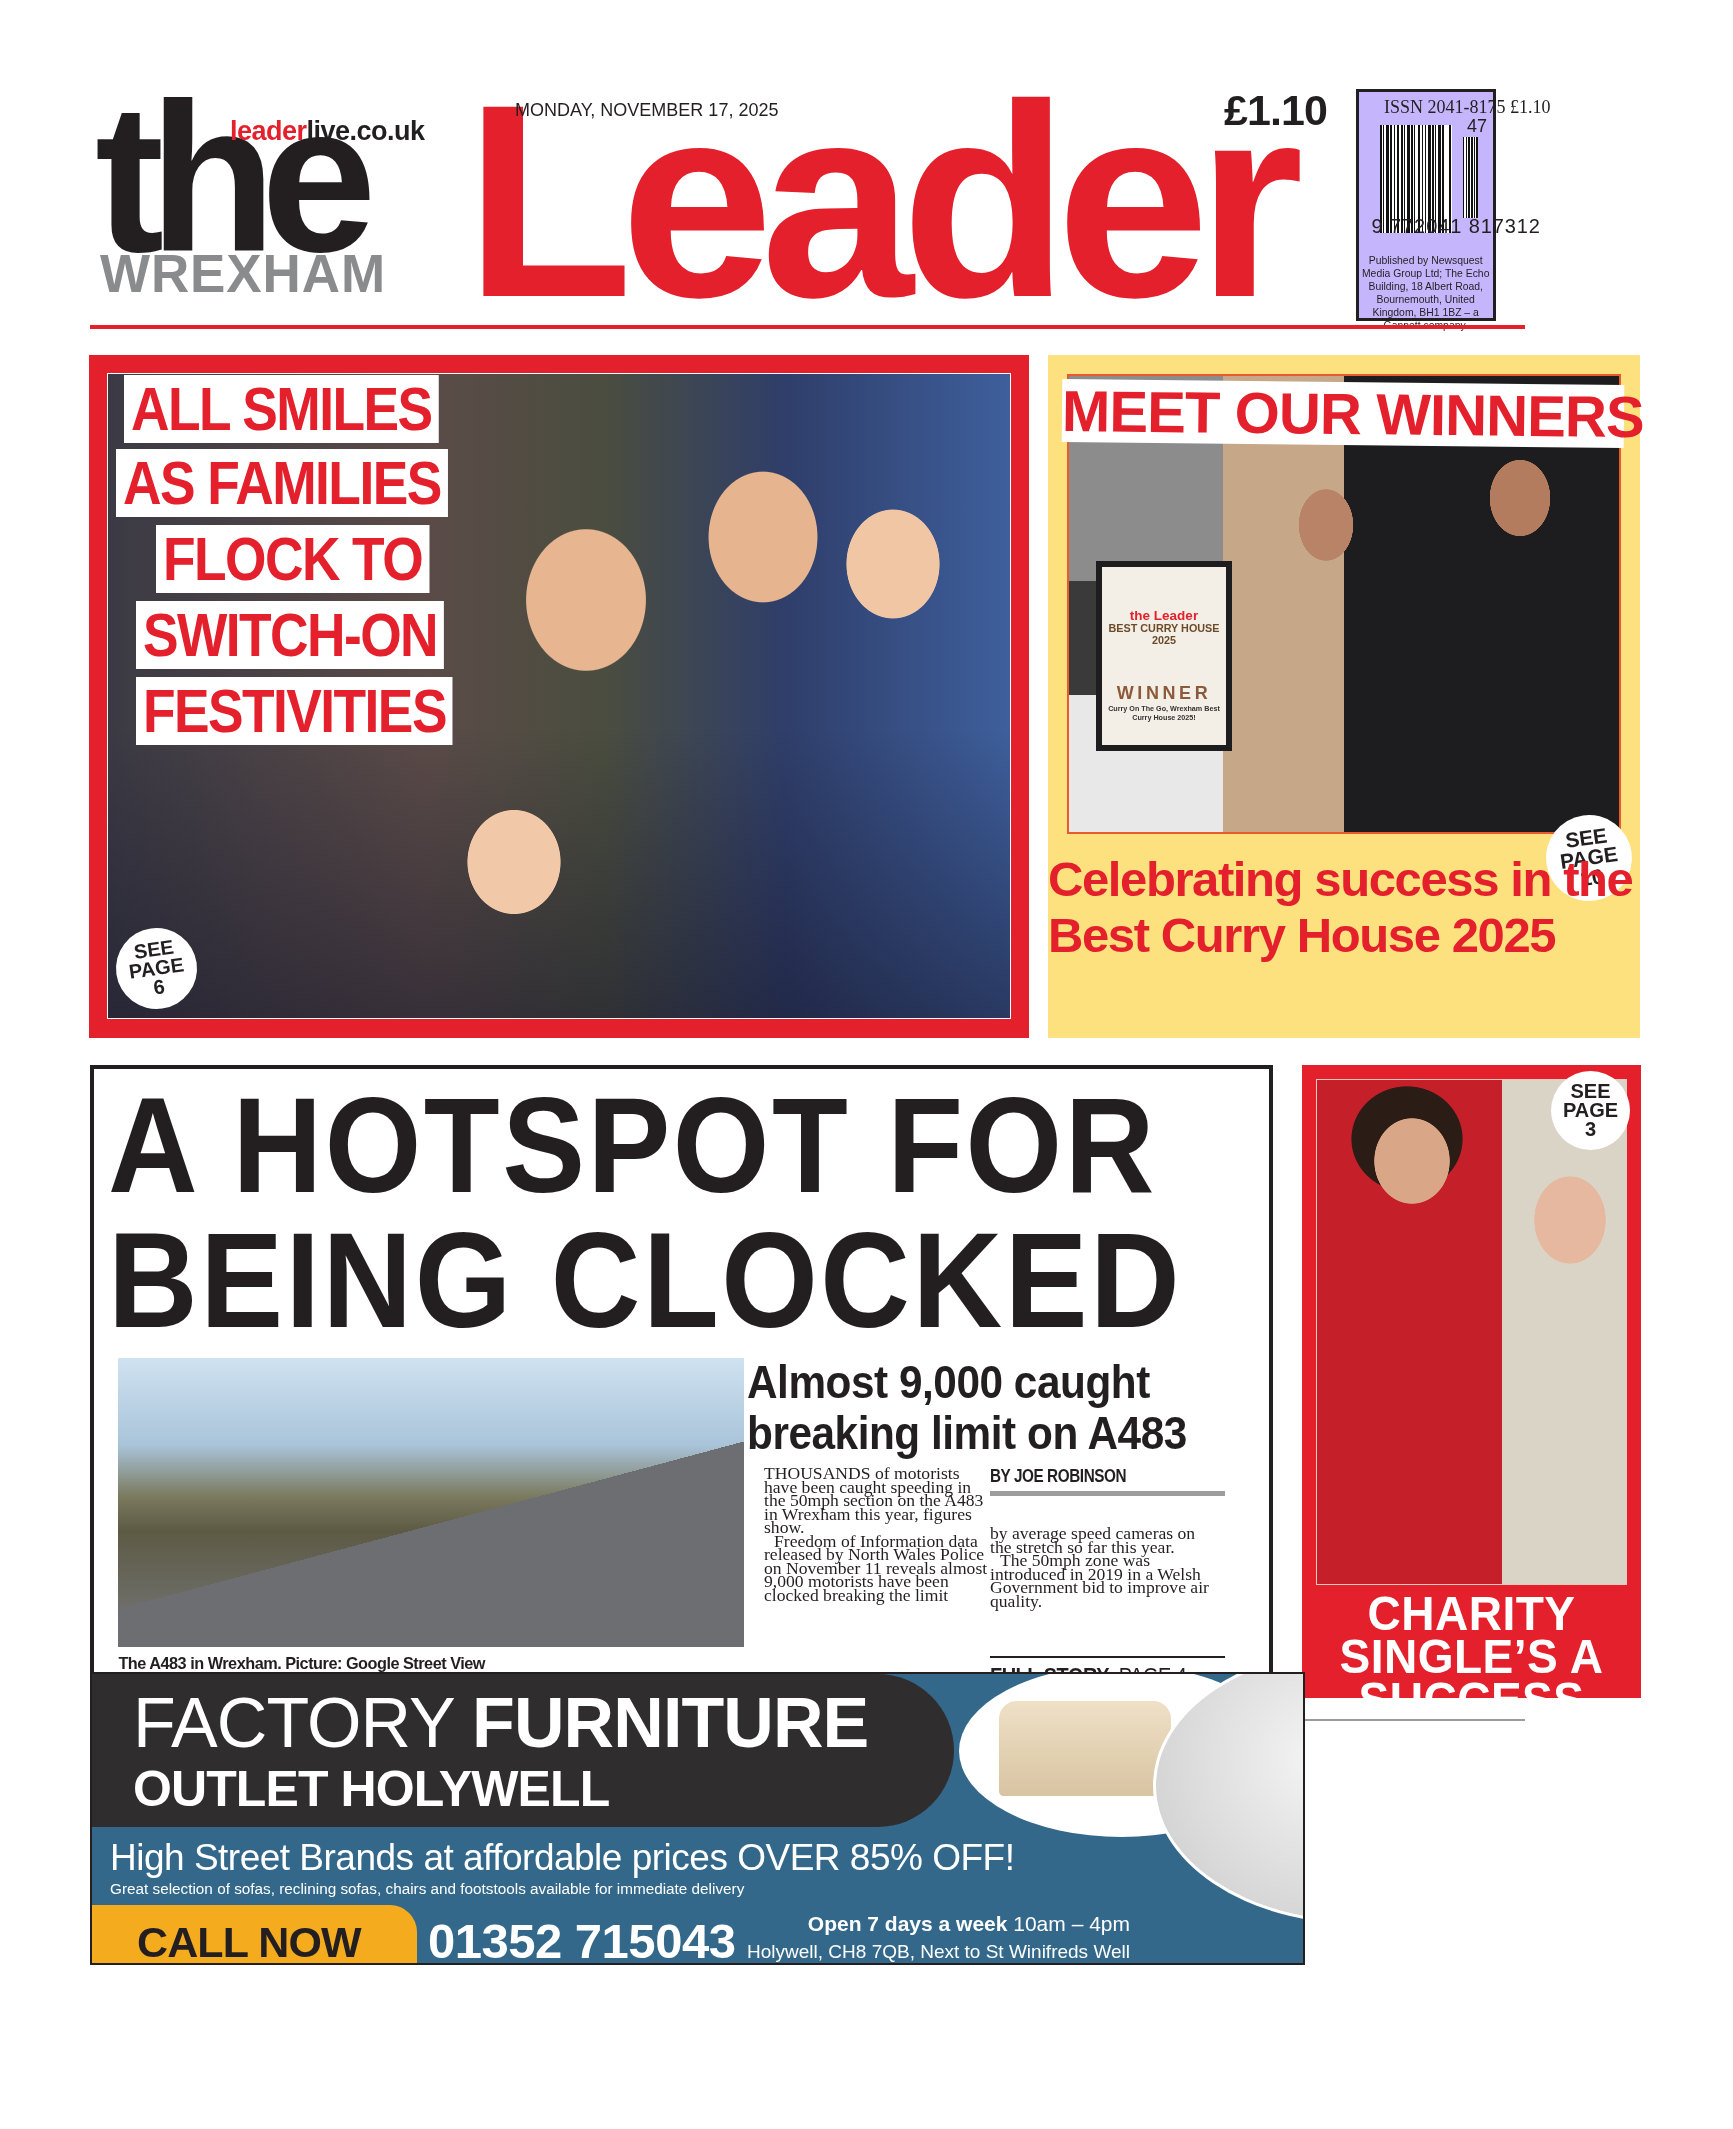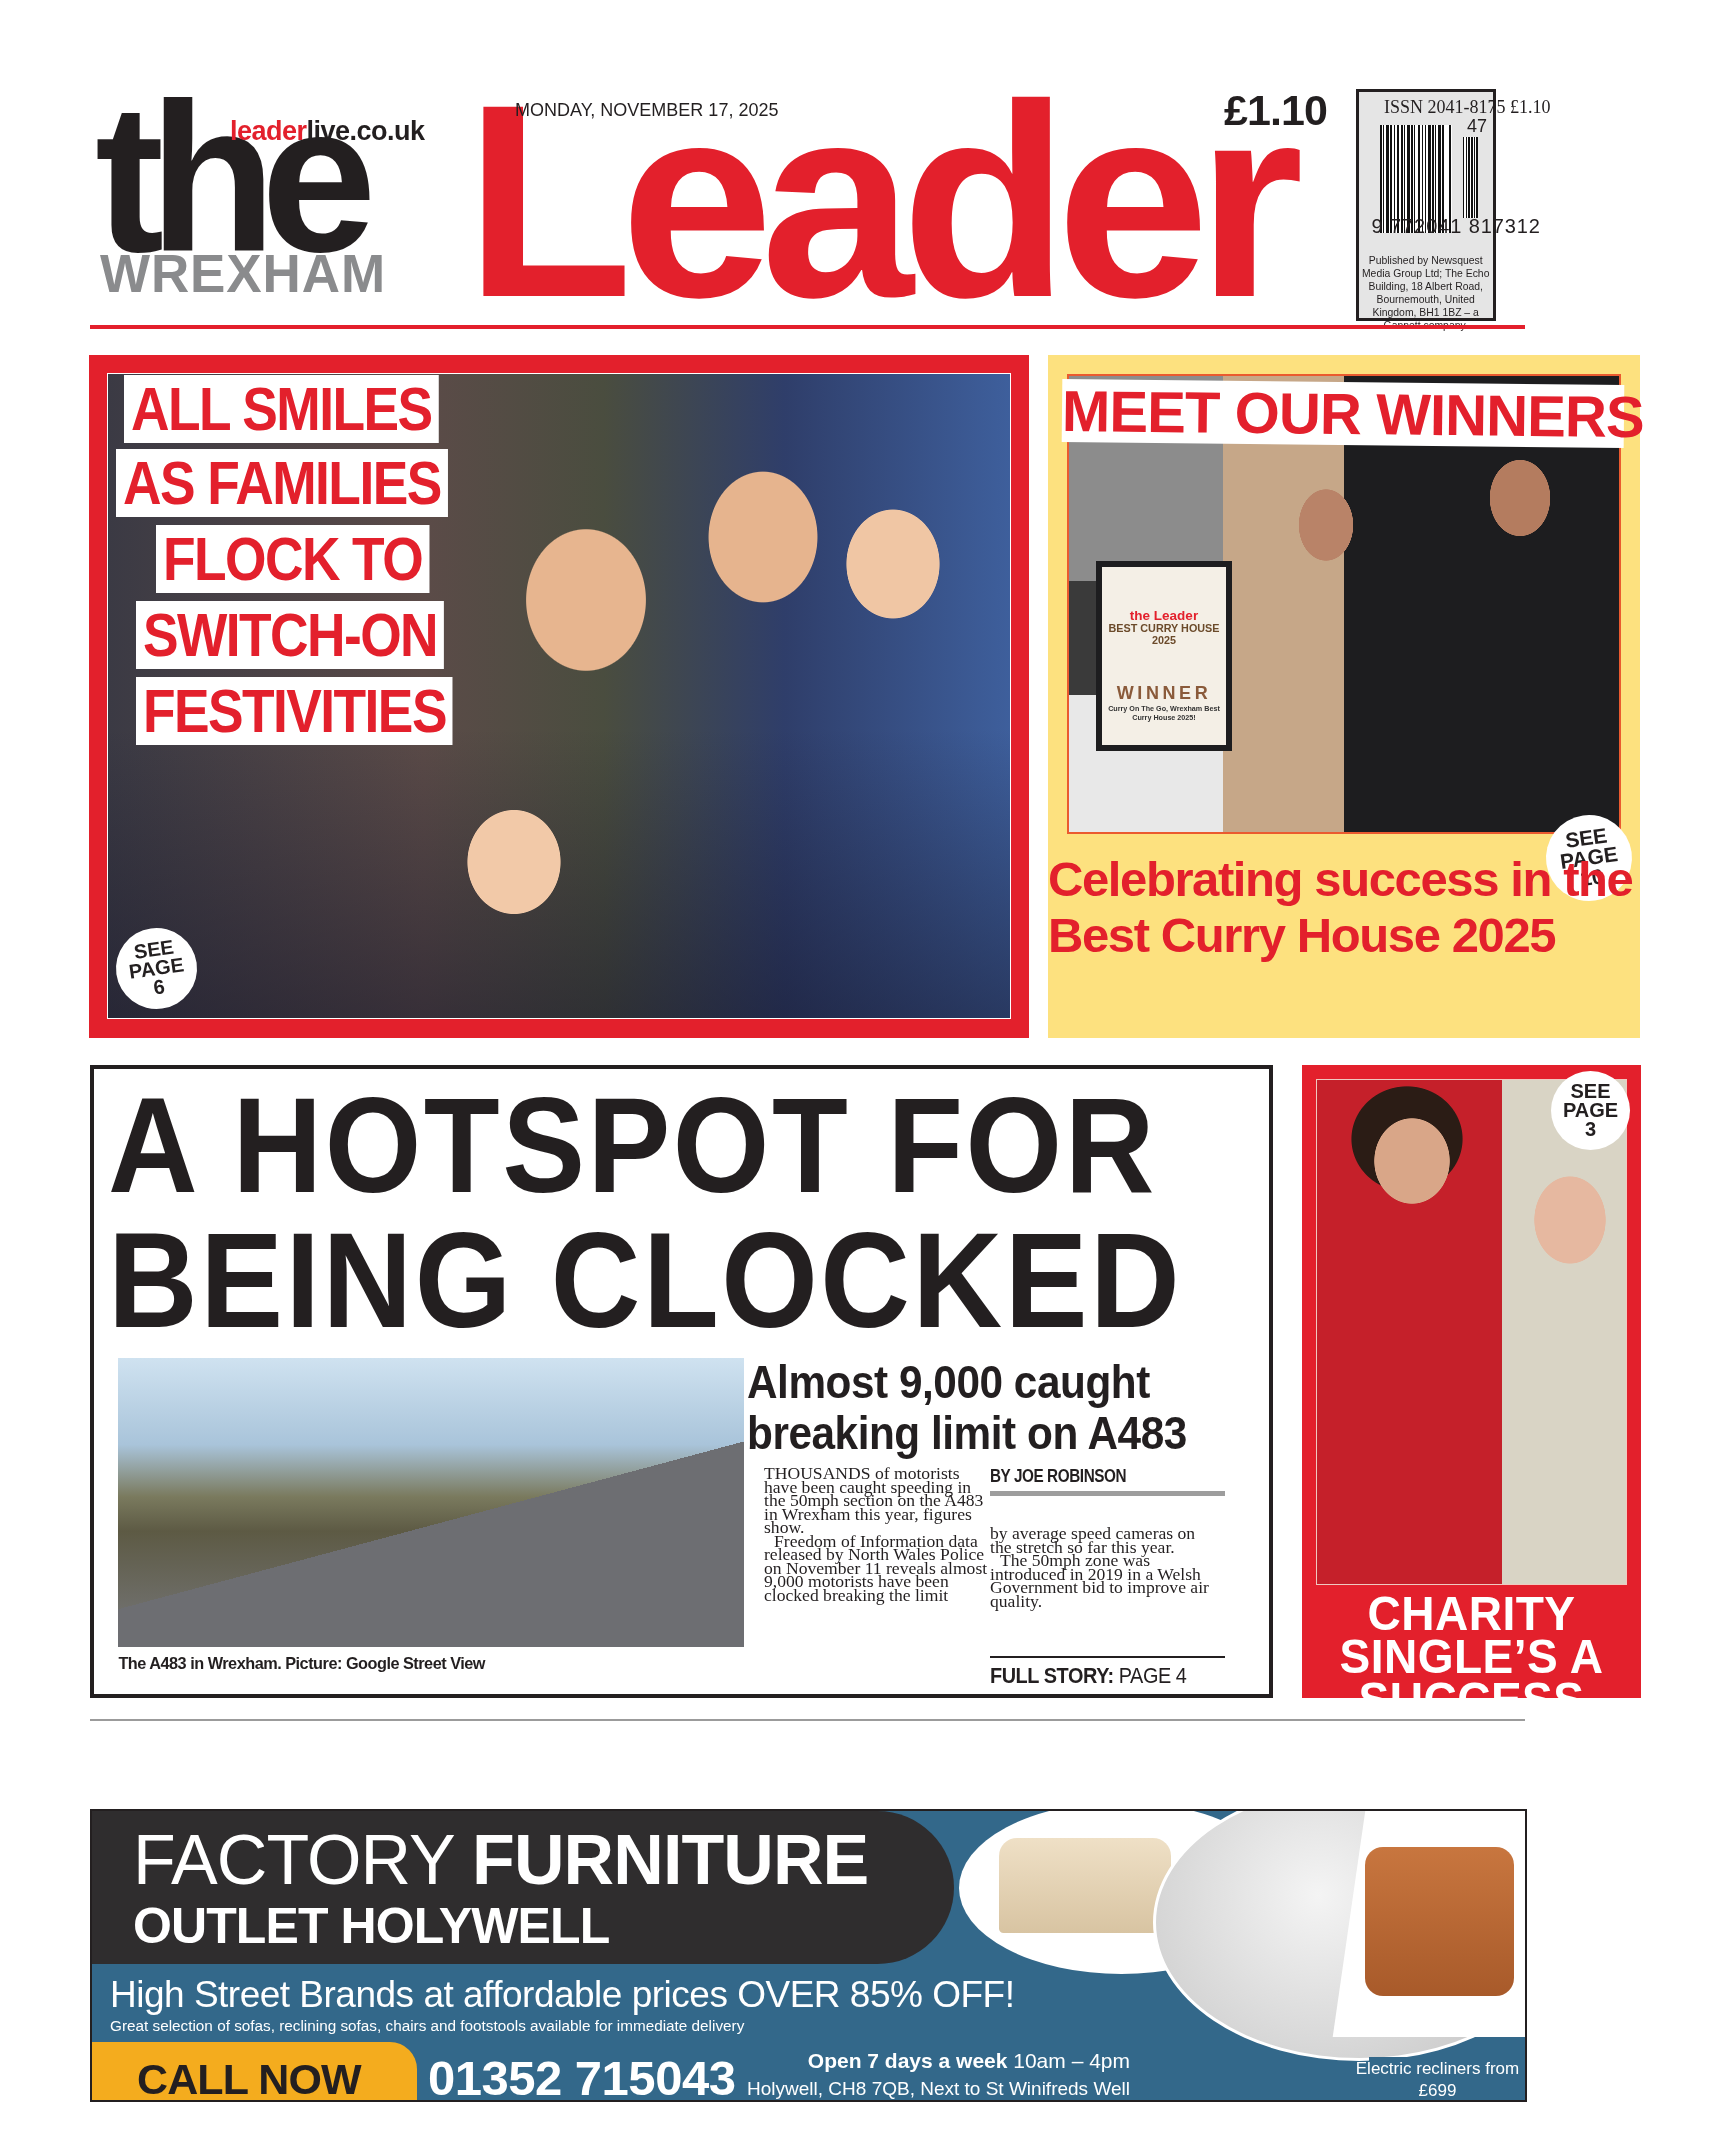--- a/index.html
+++ b/index.html
@@ -10,21 +10,21 @@
   
   .site-url { left:230px; top:102px; font-size:27px; font-weight:bold; letter-spacing:-0.5px;margin-top:14px; }
   .site-url .red { color:#e3202c; }
   .logo-the { left:95px; top:72px; font-size:212px; font-weight:bold; letter-spacing:-15.3px;
               line-height:1; transform:scaleX(0.98); transform-origin:left top; }
   .logo-wrex { left:100px; top:247px; font-size:53px; font-weight:bold; color:#8a8b8d; letter-spacing:0.9px; line-height:1; }
   .date { left:515px; top:100px; font-size:18px; letter-spacing:0px; }
   .logo-leader { left:465px; top:63px; font-size:275px; font-weight:bold; color:#e3202c;
                  letter-spacing:-12.6px; line-height:1; }
   .price { left:1224px; top:86px; font-size:43px; font-weight:bold; letter-spacing:-0.9px; }
-  .barcode-box { left:1356px; top:89px; width:134px; height:226px; border:3.6px solid #231f20; background:#e5e5e5; }
+  .barcode-box { left:1356px; top:89px; width:134px; height:226px; border:3.6px solid #231f20; background:#c4b5fd; }
   .issn { left:25px; top:5.4px; font-family:"Liberation Serif", serif; font-size:18px; white-space:nowrap; }
   .bars { left:21px; top:32.5px; width:72px; height:108px;
           background:repeating-linear-gradient(90deg,#111 0 1.8px,#fff 1.8px 3.2px,#111 3.2px 4.1px,#fff 4.1px 6.3px,#111 6.3px 9px,#fff 9px 10.4px); }
   .bars2 { left:104px; top:45px; width:15.3px; height:81px;
            background:repeating-linear-gradient(90deg,#111 0 1.4px,#fff 1.4px 2.7px,#111 2.7px 4.5px,#fff 4.5px 5.4px); }
   .addon { left:108px; top:23.5px; font-size:18px; }
   .ean { left:12.6px; top:123px; font-size:20px; letter-spacing:0.9px; white-space:nowrap; }
   .pub { left:2.7px; top:162px; width:128px; text-align:center; font-size:10.4px; line-height:13px; }
   .rule-red { left:90px; top:325px; width:1435px; height:3.6px; background:#e3202c; }
 
@@ -96,21 +96,21 @@
        radial-gradient(ellipse 59px 72px at 253px 140px, #e6b8a0 0 60%, transparent 61%),
        linear-gradient(90deg, #c5202a 0 60%, #d9d4c5 60% 100%),
        #777; }
   .see3 { left:249px; top:6.3px; width:79px; height:79px; font-size:20px; }
   .charity-head { left:0; top:527px; width:339px; text-align:center; color:#fff; font-weight:bold;
      font-size:49px; line-height:43px; letter-spacing:0.5px; transform:scaleX(0.94); }
 
   .rule-gray { left:90px; top:1719px; width:1435px; height:1.8px; background:#9b9b9b; }
 
   
-  .ad { left:90px; top:1809px; width:1437px; height:293px; border:2.3px solid #231f20; box-sizing:border-box; background:#33688a; overflow:hidden; }
+  .ad { left:90px; top:1672px; width:1215px; height:293px; border:2.3px solid #231f20; box-sizing:border-box; background:#33688a; overflow:hidden; }
   .ad-dark { left:0; top:0; width:862px; height:153px; background:#2f2d2e; border-radius:0 77px 77px 0; }
   .ad-t1 { left:41px; top:13.5px; color:#fff; font-size:70px; letter-spacing:-0.9px; white-space:nowrap; line-height:1; }
   .ad-t1 b { font-weight:bold; }
   .ad-t2 { left:41px; top:90px; color:#fff; font-size:50px; font-weight:bold; letter-spacing:-0.9px; line-height:1; }
   .ad-t3 { left:18px; top:163px; color:#fff; font-size:37px; white-space:nowrap; letter-spacing:-0.5px; }
   .ad-t3 b { font-weight:normal; }
   .ad-t4 { left:18px; top:206px; color:#fff; font-size:15.3px; white-space:nowrap; }
   .ad-call { left:0; top:231px; width:325px; height:63px; background:#f4ac1e; border-radius:0 27px 0 0; }
   .ad-call-txt { left:45px; top:244px; font-size:43px; font-weight:bold; color:#231f20; letter-spacing:-0.9px; }
   .ad-phone { left:336px; top:239px; font-size:49px; font-weight:bold; color:#fff; letter-spacing:-0.5px; }

